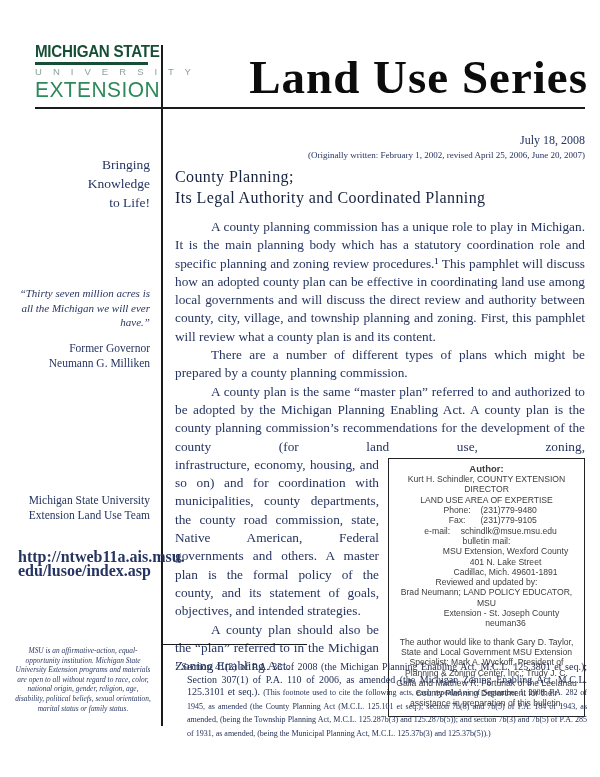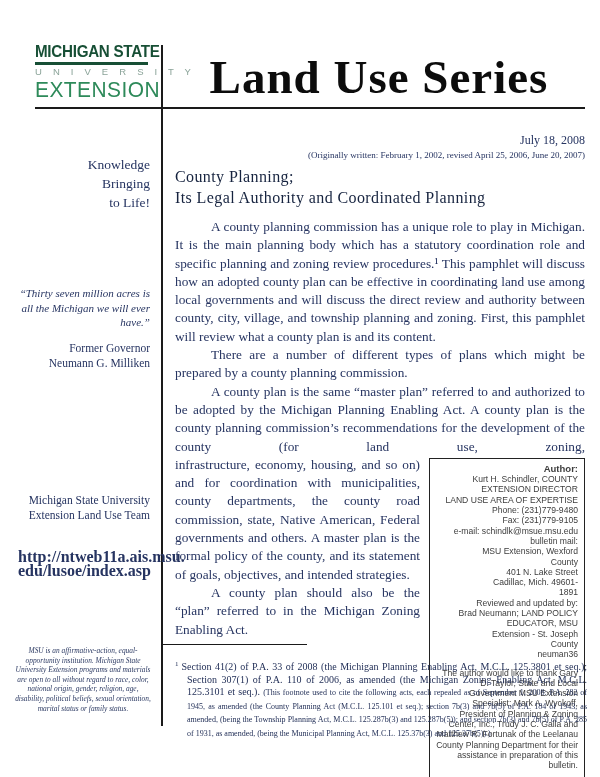--- a/index.html
+++ b/index.html
@@ -22,21 +22,21 @@
   .logo-univ {
     font-family:"Liberation Sans", sans-serif; font-size:9.5px;
     color:#8aa398; letter-spacing:4.2px; margin-top:1px; white-space:nowrap;
   }
   .logo-ext {
     font-family:"Liberation Sans", sans-serif; font-size:22px;
     color:#2e8a5a; letter-spacing:0.5px; margin-top:0px;
     transform:scaleX(0.95); transform-origin:left; white-space:nowrap;
   }
   .series-title {
-    left:170px; top:50px; width:418px; text-align:center;
+    left:170px; top:50px; width:418px; text-align:right;
     font-size:47px; font-weight:bold; color:#0c0c0c; letter-spacing:1px;
     white-space:nowrap;
   }
   .header-rule { left:35px; top:107px; width:550px; height:2px; background:#1a1a1a; }
   .col-divider { left:161px; top:45px; width:1.5px; height:681px; background:#1a1a1a; }
 
   
   .sb { left:18px; width:132px; text-align:right; }
   .sb-tagline { top:155px; font-size:13.5px; line-height:19px; }
   .sb-quote { top:286px; font-size:11px; font-style:italic; line-height:14.5px;text-align:right; }
@@ -57,24 +57,24 @@
     font-size:13.3px; line-height:18.3px; text-align:justify;
     text-indent:36px; margin-top:0;
   }
   .mt { margin-top:10px; }
   .no-indent { text-indent:0; }
   .justify-last { text-align-last:justify; }
   .sec-heading { margin-top:14px; margin-bottom:3px; font-size:15px; color:#1d2a50; }
 
   
   .author-box {
-    float:right; width:156px; margin-left:9px; margin-bottom:4px; margin-top:2px;
+    float:right; width:197px; margin-left:9px; margin-bottom:4px; margin-top:2px;
     border:1.5px solid #222; padding:5px 6px 7px 6px;
     font-family:"Liberation Sans", sans-serif; font-size:8.6px;
-    line-height:10.3px; color:#3d3d3d; text-align:right; text-indent:0;
+    line-height:10.3px; color:#3d3d3d; text-align:center; text-indent:0;
   }
   .ab-label { font-weight:bold; font-size:9.5px; }
   .ab-row { white-space:nowrap; }
   .ab-key { display:inline-block; width:42px; }
   .ab-addr { margin-left:38px; }
   .ab-ind { margin-left:30px; }
   .ab-ind2 { margin-left:38px; }
   .ab-thanks { margin-top:8px; }
 
   
@@ -91,22 +91,22 @@
   <div class="logo-rule"></div>
   <div class="logo-univ">U N I V E R S I T Y</div>
   <div class="logo-ext">EXTENSION</div>
 </div>
 
 <div class="abs series-title">Land Use Series</div>
 <div class="abs header-rule"></div>
 <div class="abs col-divider"></div>
 
 <div class="abs sb sb-tagline">
+  <div>Bringing</div>
   <div>Knowledge</div>
-  <div>Bringing</div>
   <div>to Life!</div>
 </div>
 
 <div class="abs sb sb-quote">“Thirty seven million acres is all the Michigan we will ever have.”</div>
 
 <div class="abs sb sb-attrib">
   <div>Former Governor</div>
   <div>Neumann G. Milliken</div>
 </div>
 

